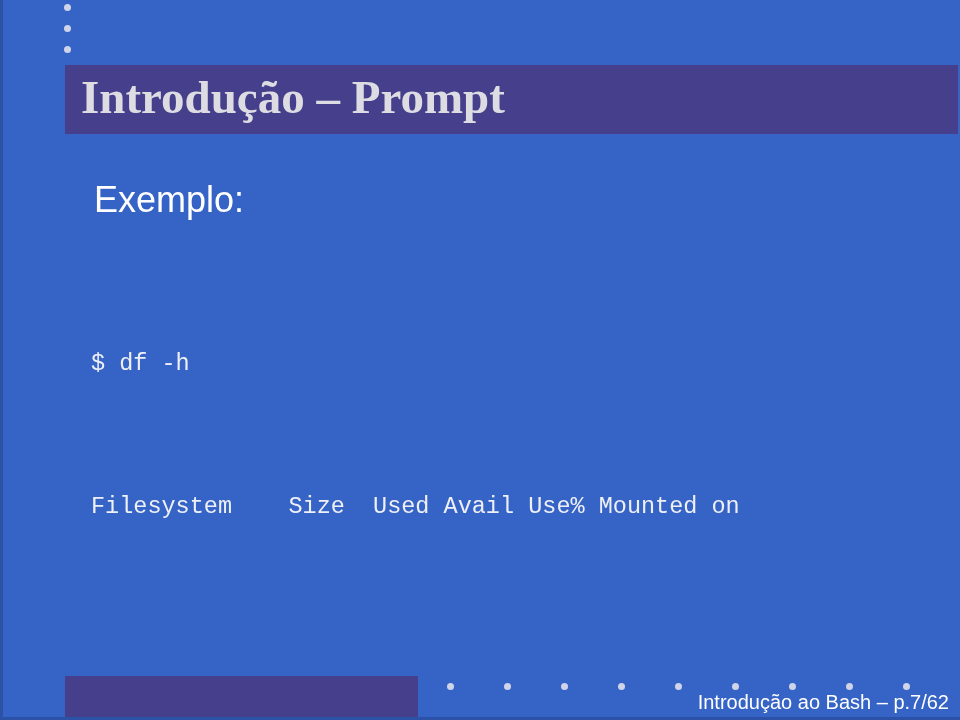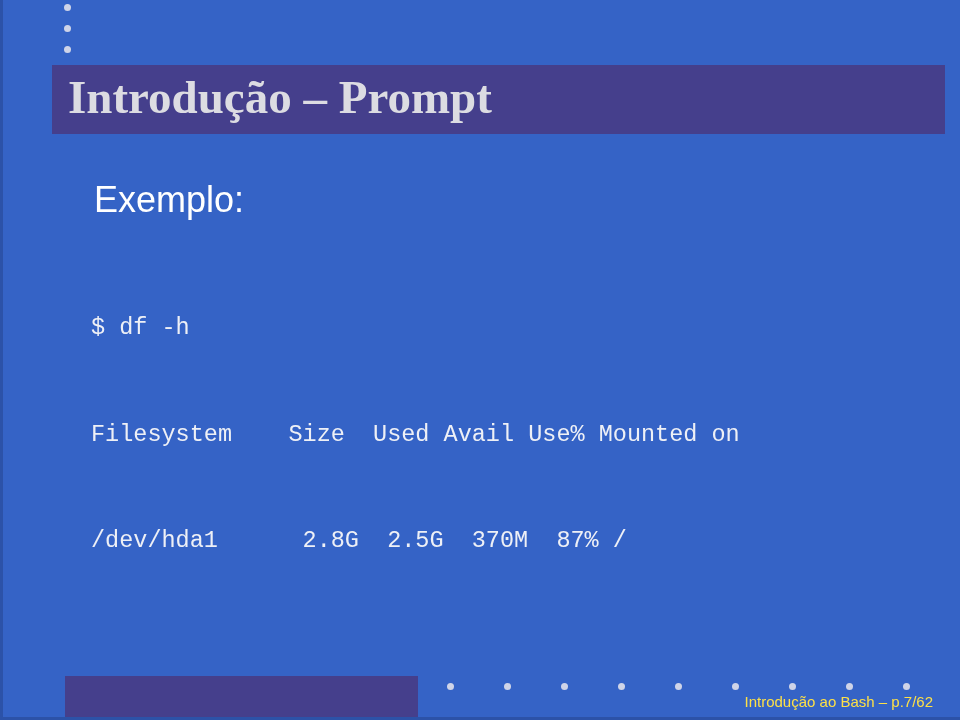--- a/index.html
+++ b/index.html
@@ -42,21 +42,21 @@
     border-radius: 50%;
     background: #cfd4e8;
   }
   .topdots .d1 { top: 4px; }
   .topdots .d2 { top: 25px; }
   .topdots .d3 { top: 46px; }
 
   
   #title-band {
     position: absolute;
-    left: 49px;
+    left: 62px;
     top: 65px;
     width: 893px;
     height: 69px;
     background: #453f8c;
   }
   #title-text {
     position: absolute;
     left: 16px;
     top: -2px;
     font-family: "Liberation Serif", "DejaVu Serif", serif;
@@ -95,20 +95,21 @@
     font-family: "Liberation Mono", "DejaVu Sans Mono", monospace;
     font-size: 23.5px;
     line-height: 35.5px;
     color: #eef0f6;
     white-space: pre;
     letter-spacing: 0px;
   }
   #terminal .line {
     white-space: pre;
     height: 35.5px;
+    margin-top: 36px;
   }
 
   
   #footer-bar {
     position: absolute;
     left: 62px;
     top: 676px;
     width: 353px;
     height: 44px;
     background: #453f8c;
@@ -123,26 +124,26 @@
   #footer-dots .fdot {
     position: absolute;
     top: 7px;
     width: 7px;
     height: 7px;
     border-radius: 50%;
     background: #cfd4e8;
   }
   #footer-note {
     position: absolute;
-    right: 27px;
+    right: 11px;
     top: 692px;
     font-family: "Liberation Sans", sans-serif;
-    font-size: 15px;
+    font-size: 20px;
     line-height: 20px;
-    color: #fde047;
+    color: #ffffff;
     white-space: nowrap;
   }
 </style>
 </head>
 <body>
 
 <div id="slide">
 
   <div class="topdots">
     <span class="dot d1"></span>
@@ -154,21 +155,20 @@
     <div id="title-text">Introdução – Prompt</div>
   </div>
 
   <div id="content">
 
     <div id="exemplo">Exemplo:</div>
 
     <div id="terminal">
       <div class="line">$ df -h</div>
       <div class="line">Filesystem    Size  Used Avail Use% Mounted on</div>
-      <div class="line">/dev/hda1      2.8G  2.5G  370M  87% /</div>
       
       
       
     </div>
 
   </div>
 
   <div id="footer-bar"></div>
 
   <div id="footer-dots">

